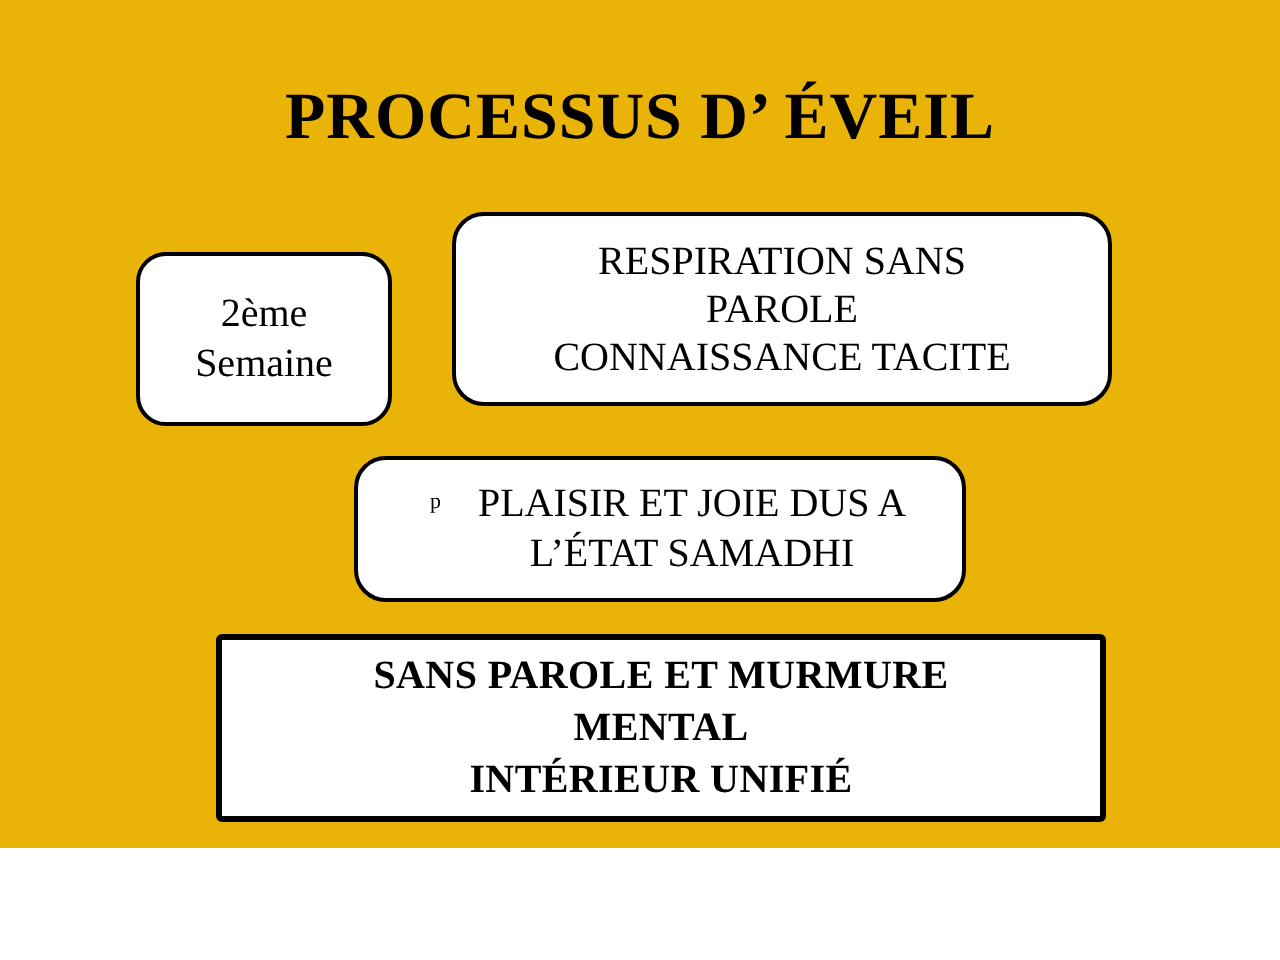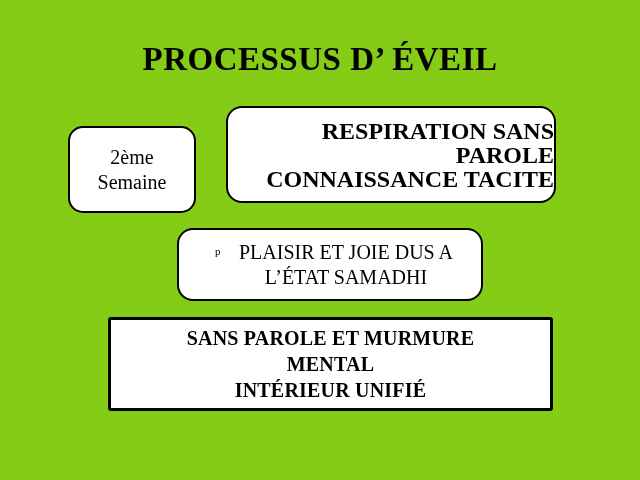--- a/index.html
+++ b/index.html
@@ -9,22 +9,22 @@
     background: #ffffff;
   }
   body {
     font-family: "Liberation Serif", "DejaVu Serif", serif;
     color: #000000;
   }
 
   #slide {
     position: relative;
     width: 640px;
-    height: 480px;
-    background: #84cc16;
+    height: 424px;
+    background: #eab308;
     overflow: hidden;
   }
 
   
   #slide-title {
     position: absolute;
     left: 0;
     top: 40px;
     width: 640px;
     text-align: center;
@@ -74,24 +74,23 @@
 
   
   #box-respiration {
     left: 226px;
     top: 106px;
     width: 330px;
     height: 97px;
     border-radius: 16px;
   }
   #box-respiration .box-text {
-    font-size: 24px;
+    font-size: 20px;
     line-height: 24px;
-    font-weight: bold;
-    text-align: right;
+    font-weight: normal;
   }
 
   
   #box-plaisir {
     left: 177px;
     top: 228px;
     width: 306px;
     height: 73px;
     border-radius: 16px;
   }

